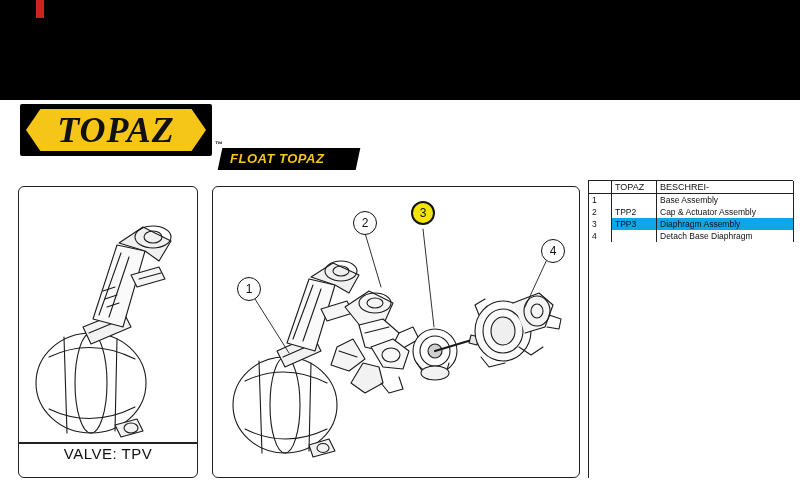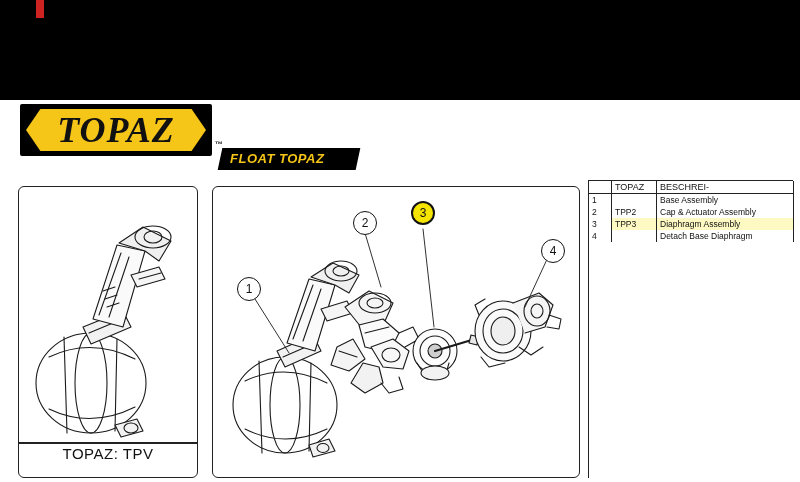--- a/index.html
+++ b/index.html
@@ -171,21 +171,21 @@
     overflow: hidden;
   }
   .tbl thead th {
     border-bottom: 1.2px solid #222222;
     font-size: 9px;
   }
   .col-no { width: 16px; }
   .col-code { width: 38px; }
   .col-desc { width: auto; }
   tr.hl td {
-    background: #fef9c3;
+    background: #0ea5e9;
   }
   tr.hl td.col-no-cell {
     background: #ffffff;
     position: relative;
   }
   .hl-box {
     position: absolute;
     left: 0;
     top: 0;
     right: 0;
@@ -265,21 +265,21 @@
 
         <path d="M96 238 L118 232 L124 244 L102 250 Z" fill="#f2f2f2"></path>
         <ellipse cx="112" cy="241" rx="7" ry="5"></ellipse>
 
         <path d="M84 104 L96 100"></path>
         <path d="M86 112 L98 108"></path>
         <path d="M88 120 L100 116"></path>
       </g>
     </svg>
     <div class="code-divider"></div>
-    <div class="code-label">TOPAZ: TPV</div>
+    <div class="code-label">VALVE: TPV</div>
   </div>
 
   <div class="panel" id="main-panel">
     <svg class="art" width="368" height="292" viewBox="0 0 368 292">
       <g fill="none" stroke="#1a1a1a" stroke-width="1.1" stroke-linejoin="round" stroke-linecap="round">
 
         <ellipse cx="72" cy="218" rx="52" ry="48"></ellipse>
         <path d="M32 194 Q72 175 114 196"></path>
         <path d="M32 242 Q72 262 114 242"></path>
         <ellipse cx="72" cy="218" rx="15" ry="48"></ellipse>

